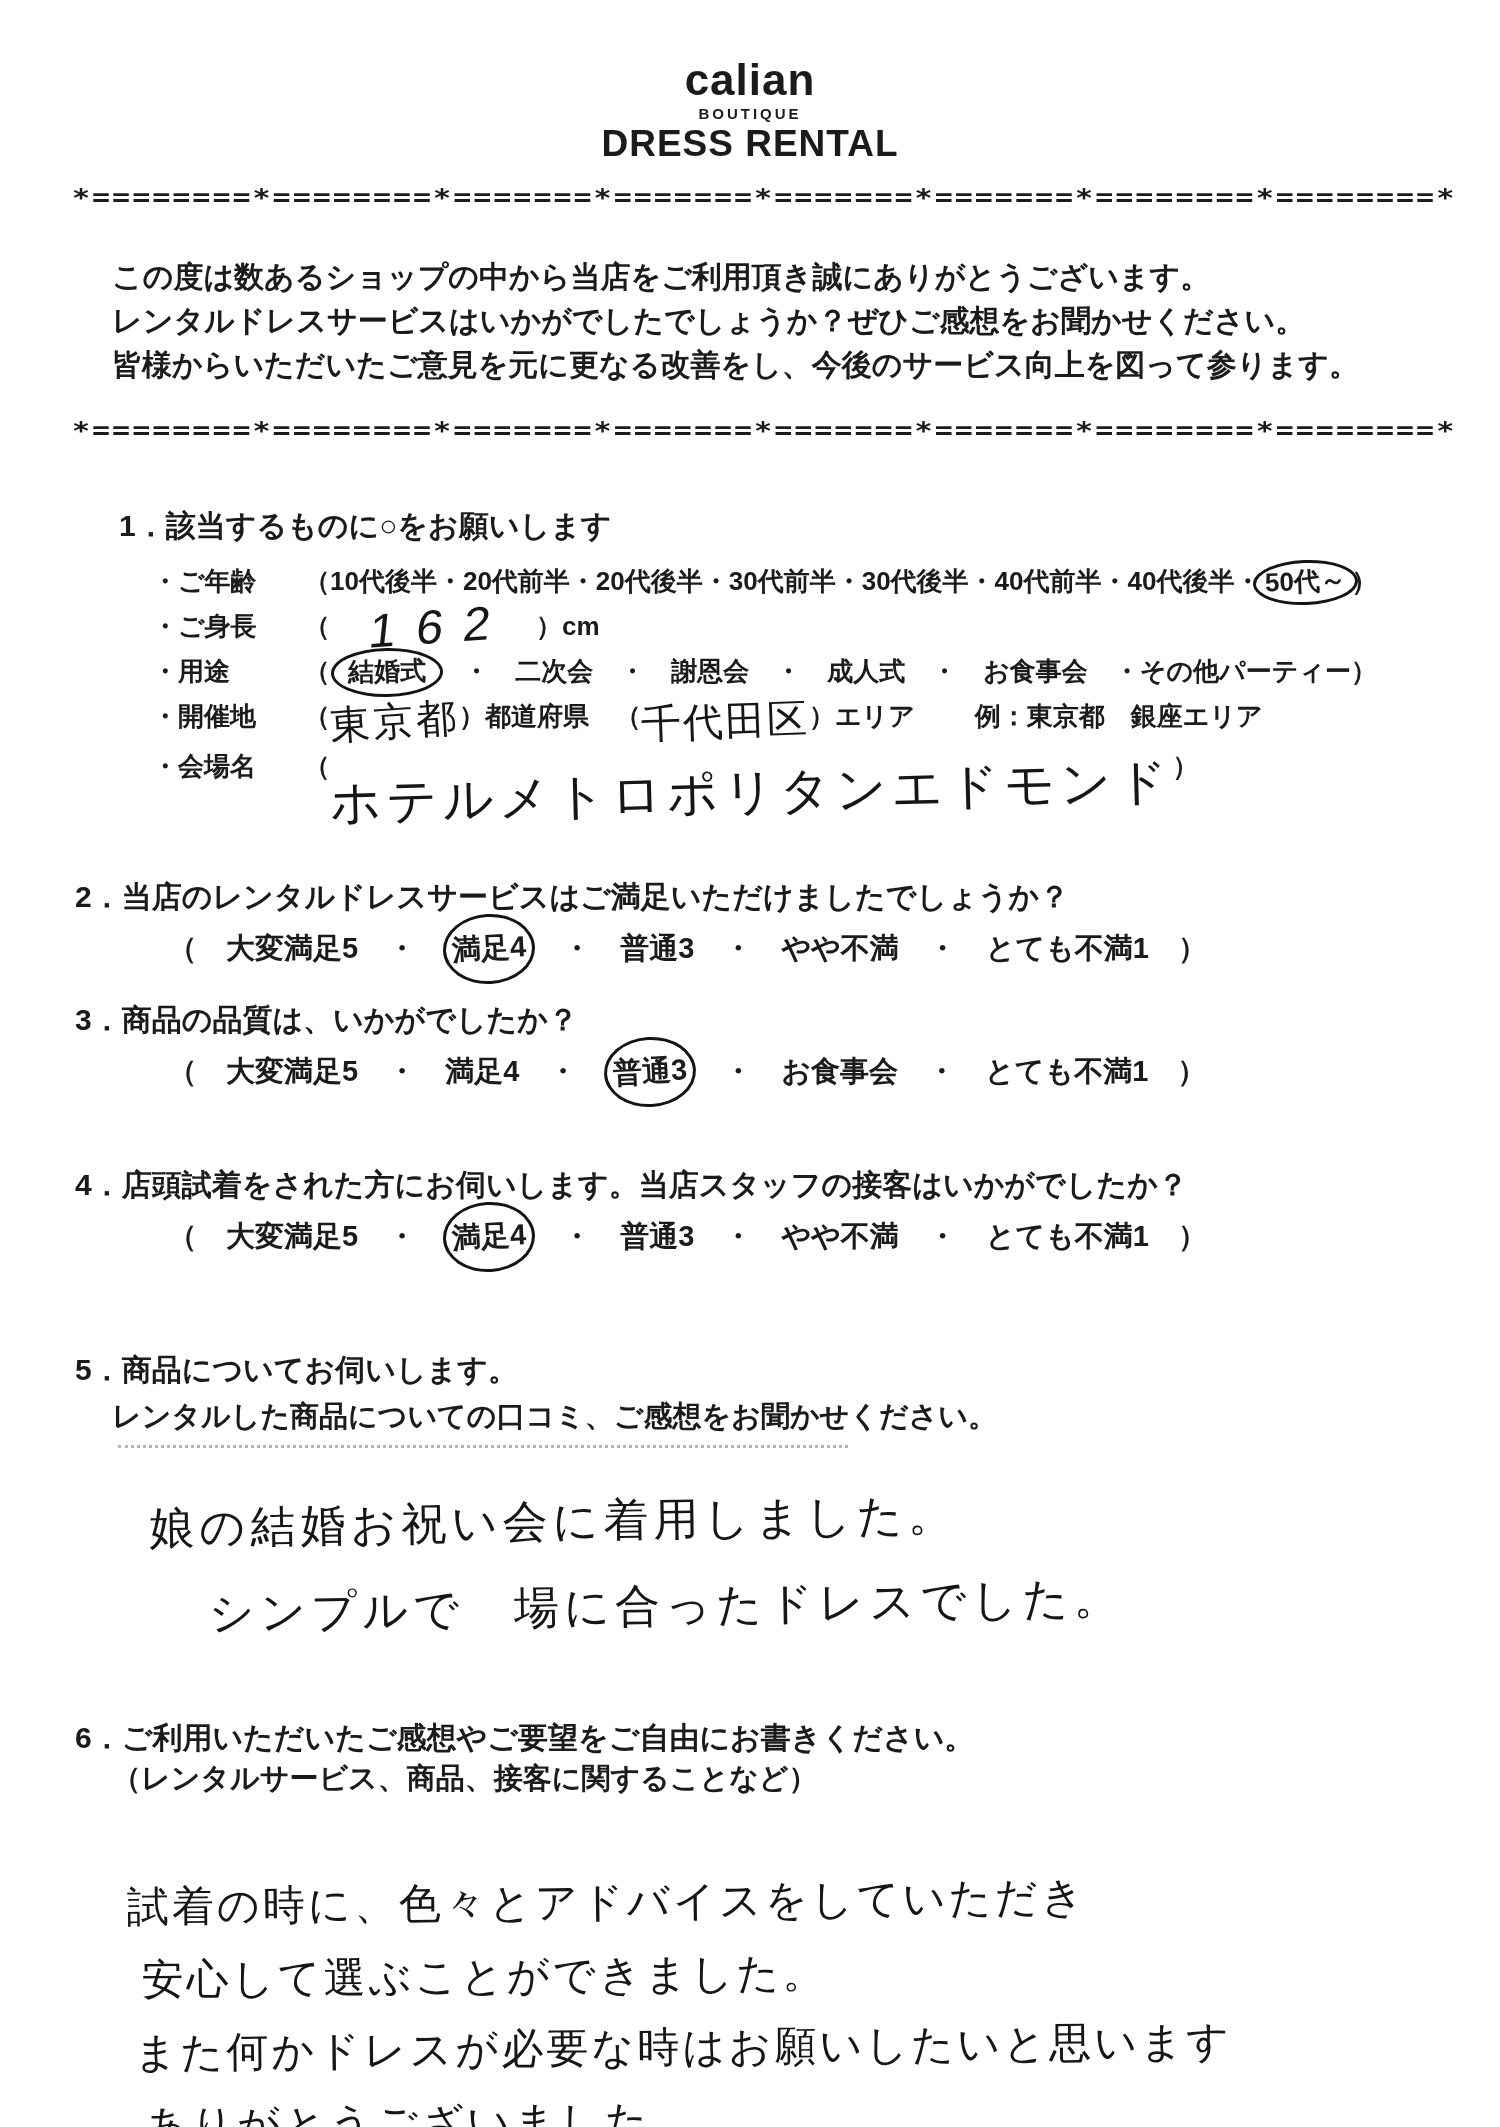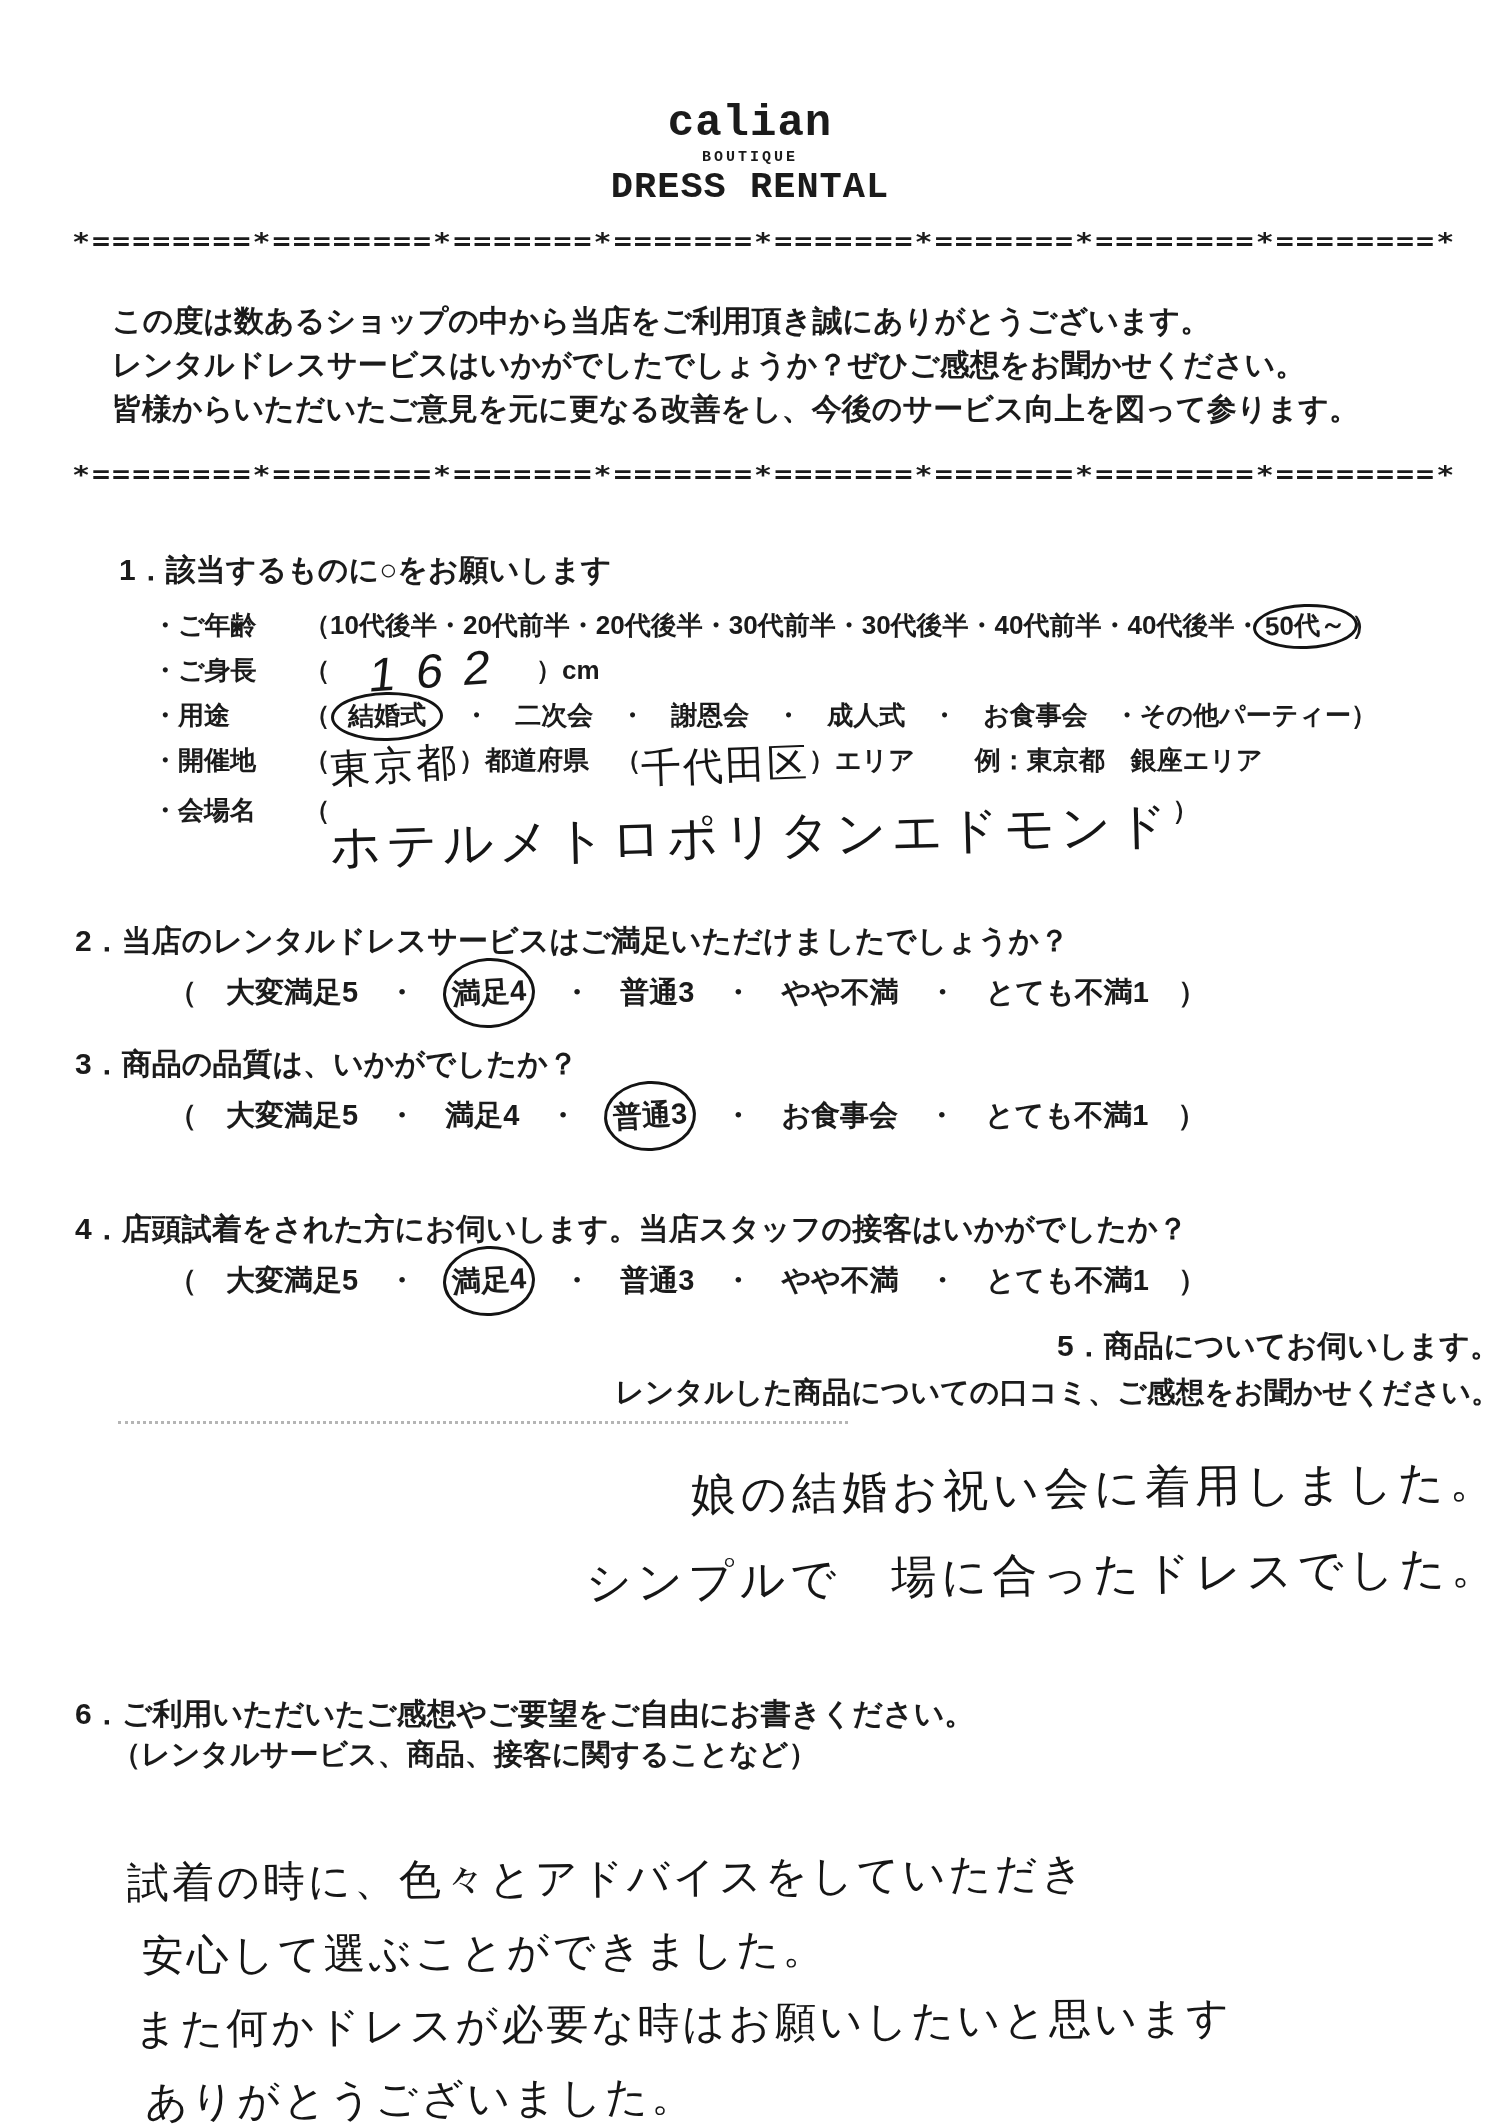--- a/index.html
+++ b/index.html
@@ -2,21 +2,21 @@
 <html lang="ja"><head>
 <meta charset="utf-8">
 <style>
   html,body { margin:0; padding:0; background:#ffffff; }
   .page {
     position:relative; width:1500px; height:2127px; background:#ffffff;
     color:#1b1b1b; overflow:hidden;
     font-family:"Liberation Sans","DejaVu Sans",sans-serif;
   }
   
-  .header { padding-top:100px; text-align:center; line-height:1.08;font-family:Liberation Mono, monospace; }
+  .header { padding-top:56px; text-align:center; line-height:1.08; }
   .brand { font-size:44px; font-weight:800; letter-spacing:1px; }
   .brand-sub { font-size:15px; font-weight:700; letter-spacing:3px; margin-top:2px; }
   .doc-title { font-size:37px; font-weight:800; letter-spacing:1px; margin-top:2px; }
   
   .sep {
     font-family:"DejaVu Sans Mono","Liberation Mono",monospace;
     font-weight:700; font-size:30px; letter-spacing:2px;
     margin-left:72px; white-space:nowrap; transform:scaleY(.8);
     transform-origin:left center;
   }
@@ -60,21 +60,21 @@
   .q6-hw .l3 { padding-left:6px; }
   .q6-hw .l4 { padding-left:16px; }
   
   .dotline { margin:8px 0 0 118px; width:730px; border-top:3px dotted #b5b5b5; height:0; }
   
   .s-q1 { margin-top:58px;padding-left:44px; }
   .s-q2 { margin-top:0; }
   .q2-t { margin-top:0; }
   .s-gap-q3 { margin-top:32px; }
   .s-gap-q4 { margin-top:74px; }
-  .s-gap-q5 { margin-top:26px;text-align:right; }
+  .s-gap-q5 { margin-top:94px; }
   .q5-subwrap { margin-top:6px; }
   .s-gap-q6 { margin-top:72px; }
 </style>
 </head>
 <body>
 
 <div class="page">
 
   <div class="header">
     <div class="brand">calian</div>

